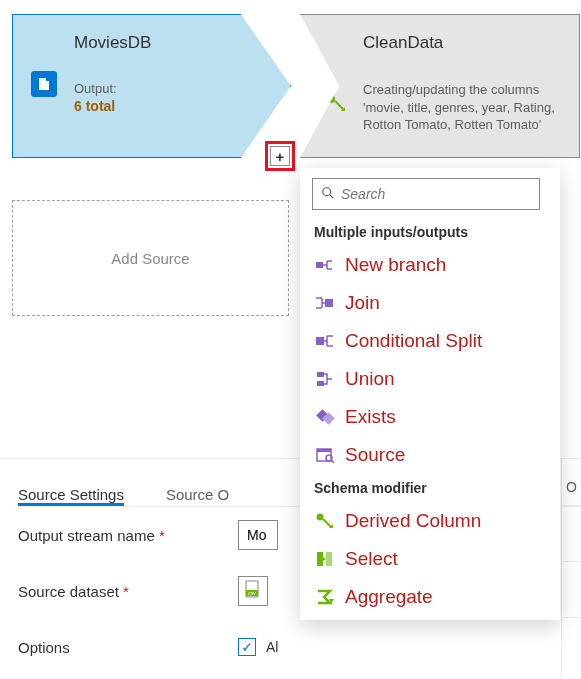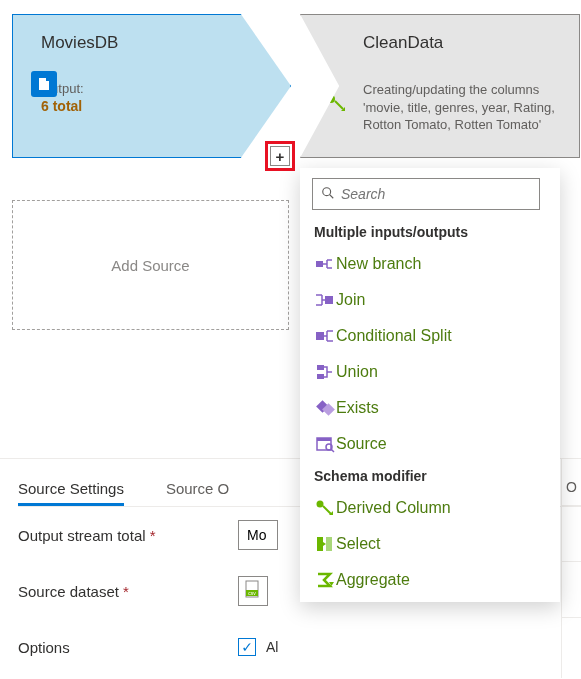--- a/index.html
+++ b/index.html
@@ -27,21 +27,21 @@
       top: 14px;
       left: 12px;
       width: 279px;
       height: 144px;
       background: #bde0f0;
       border: 1px solid #0078d4;
       clip-path: polygon(0 0, 82% 0, 100% 50%, 82% 100%, 0 100%);
       cursor: pointer;
     }
     .node-source .node-inner {
-      padding: 18px 40px 0 28px;
+      padding: 18px 40px 0 61px;
     }
     .node-source .node-icon {
       position: absolute;
       left: 18px;
       top: 56px;
       width: 26px;
       height: 26px;
       background: #0078d4;
       border-radius: 3px;
       display: flex;
@@ -122,21 +122,21 @@
       margin-top: 14px;
       line-height: 1.35;
     }
 
     
     .add-source-box {
       position: absolute;
       top: 200px;
       left: 12px;
       width: 277px;
-      height: 130px;
+      height: 116px;
       border: 1.5px dashed #a19f9d;
       display: flex;
       align-items: center;
       justify-content: center;
       color: #8a8886;
       font-size: 15px;
       cursor: pointer;
     }
 
     
@@ -175,24 +175,24 @@
 
     .section-header {
       font-weight: 600;
       font-size: 14px;
       padding: 6px 14px 6px 14px;
       color: #323130;
     }
     .menu-item {
       display: flex;
       align-items: center;
-      gap: 0;
+      gap: 9px;
       padding: 8px 14px;
-      font-size: 16px;
-      color: #4d7c0f;
+      font-size: 19px;
+      color: #b91c1c;
       cursor: pointer;
     }
     .menu-icon {
       width: 22px;
       height: 20px;
       display: flex;
       align-items: center;
       justify-content: center;
       flex-shrink: 0;
     }
@@ -208,21 +208,21 @@
       padding: 0 0 0 18px;
     }
     .tabs {
       display: flex;
       gap: 42px;
       border-bottom: 1px solid #edebe9;
       height: 48px;
       align-items: flex-end;
     }
     .tab {
-      padding-bottom: 6px;
+      padding-bottom: 0;
       font-size: 15px;
       color: #605e5c;
       cursor: pointer;
       border-bottom: 3px solid transparent;
     }
     .tab.active {
       color: #323130;
       border-bottom-color: #0078d4;
     }
     .form-row {
@@ -430,21 +430,21 @@
 </div>
 
 <div class="settings-panel">
   <div class="tabs">
     <div class="tab active">Source Settings</div>
     <div class="tab">Source O</div>
   </div>
 
   <div class="form-row">
     <div class="form-label">
-      <span>Output stream total</span> <span class="req">*</span>
+      <span>Output stream name</span> <span class="req">*</span>
     </div>
     <input class="text-input" type="text" value="Mo" style="">
   </div>
 
   <div class="form-row">
     <div class="form-label">
       <span>Source dataset</span> <span class="req">*</span>
     </div>
     <button class="ds-btn">
       <span>

